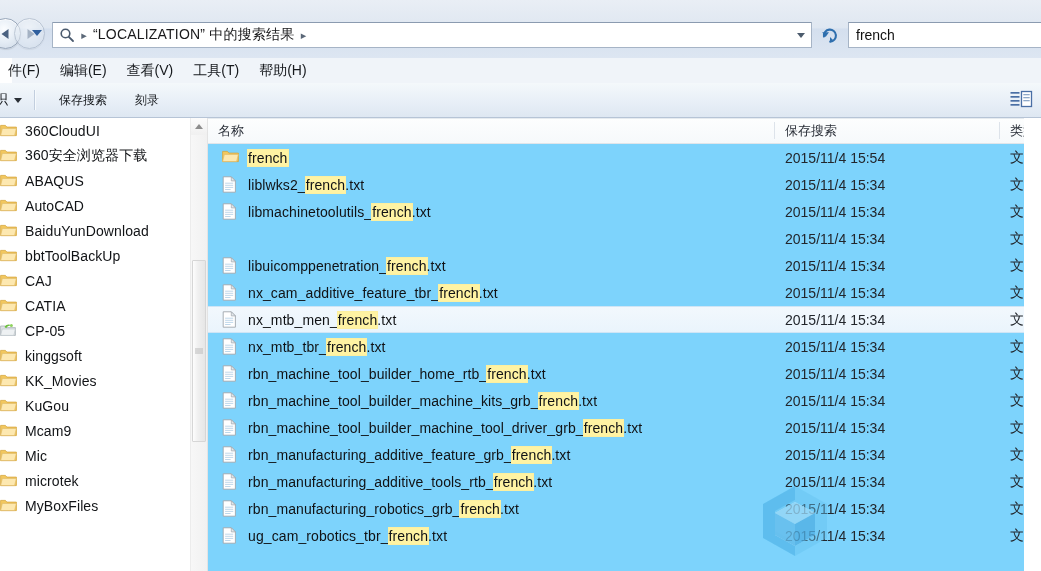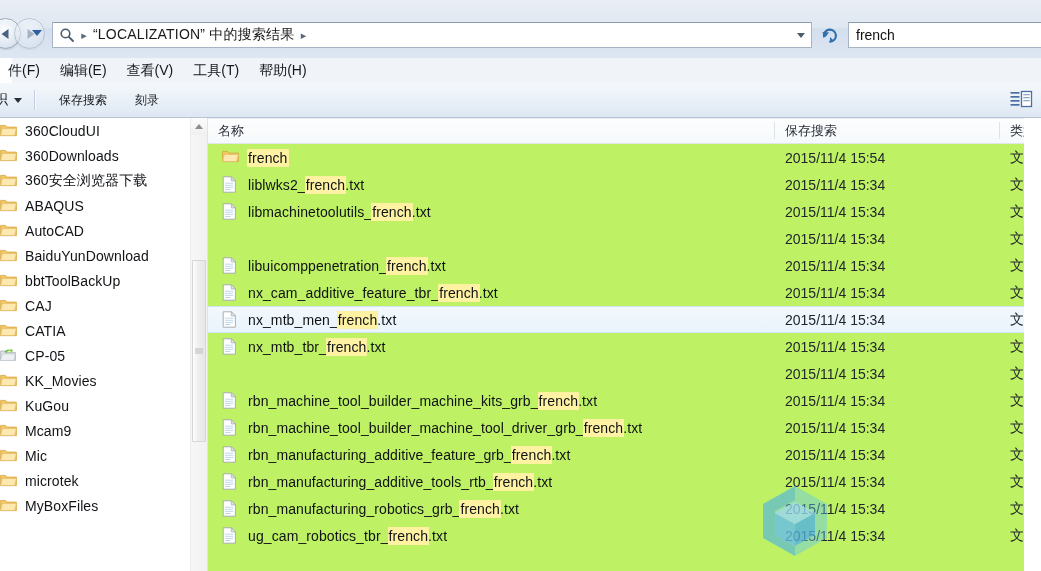--- a/index.html
+++ b/index.html
@@ -226,21 +226,21 @@
   .pane-divider {
     position: absolute; left: 207px; top: 118px;
     width: 1px; height: 453px;
     background: #e3e3e3;
   }
 
   
   .filelist {
     position: absolute; left: 208px; top: 118px;
     width: 816px; height: 453px;
-    background: #bef264;
+    background: #7dd3fc;
     overflow: hidden;
   }
   .col-header {
     position: relative;
     height: 26px;
     background: linear-gradient(to bottom, #fdfefe 0%, #f6f9fb 100%);
     border-bottom: 1px solid #e0e5ea;
     box-sizing: border-box;
   }
   .col-header::before {
@@ -388,27 +388,20 @@
             <path d="M0.6 2.4 L5.4 2.4 L6.9 4.1 L16.4 4.1 L16.4 12.6 L0.6 12.6 Z" fill="#f3c85f" stroke="#d6a63c" stroke-width="0.8"></path>
             <path d="M2.3 5.4 L16.4 5.4 L14.6 12.6 L0.6 12.6 Z" fill="#fde8b0" stroke="#e0bc6a" stroke-width="0.7"></path>
           </svg></span>
         <span class="nav-label">360CloudUI</span>
       </div>
       <div class="nav-item">
         <span class="nav-icon"><svg width="17" height="14" viewBox="0 0 17 14">
             <path d="M0.6 2.4 L5.4 2.4 L6.9 4.1 L16.4 4.1 L16.4 12.6 L0.6 12.6 Z" fill="#f3c85f" stroke="#d6a63c" stroke-width="0.8"></path>
             <path d="M2.3 5.4 L16.4 5.4 L14.6 12.6 L0.6 12.6 Z" fill="#fde8b0" stroke="#e0bc6a" stroke-width="0.7"></path>
           </svg></span>
-        <span class="nav-label">360Downloads</span>
-      </div>
-      <div class="nav-item">
-        <span class="nav-icon"><svg width="17" height="14" viewBox="0 0 17 14">
-            <path d="M0.6 2.4 L5.4 2.4 L6.9 4.1 L16.4 4.1 L16.4 12.6 L0.6 12.6 Z" fill="#f3c85f" stroke="#d6a63c" stroke-width="0.8"></path>
-            <path d="M2.3 5.4 L16.4 5.4 L14.6 12.6 L0.6 12.6 Z" fill="#fde8b0" stroke="#e0bc6a" stroke-width="0.7"></path>
-          </svg></span>
         <span class="nav-label">360安全浏览器下载</span>
       </div>
       <div class="nav-item">
         <span class="nav-icon"><svg width="17" height="14" viewBox="0 0 17 14">
             <path d="M0.6 2.4 L5.4 2.4 L6.9 4.1 L16.4 4.1 L16.4 12.6 L0.6 12.6 Z" fill="#f3c85f" stroke="#d6a63c" stroke-width="0.8"></path>
             <path d="M2.3 5.4 L16.4 5.4 L14.6 12.6 L0.6 12.6 Z" fill="#fde8b0" stroke="#e0bc6a" stroke-width="0.7"></path>
           </svg></span>
         <span class="nav-label">ABAQUS</span>
       </div>
       <div class="nav-item">
@@ -447,20 +440,27 @@
         <span class="nav-label">CATIA</span>
       </div>
       <div class="nav-item">
         <span class="nav-icon"><svg width="18" height="15" viewBox="0 0 18 15">
             <path d="M0.6 3.0 L5.2 3.0 L6.6 4.6 L15.4 4.6 L15.4 12.4 L0.6 12.4 Z" fill="#dfe3e6" stroke="#a9b1b7" stroke-width="0.8"></path>
             <path d="M2.2 6.0 L15.4 6.0 L13.8 12.4 L0.6 12.4 Z" fill="#eef1f3" stroke="#bfc7cc" stroke-width="0.7"></path>
             <path d="M4.5 4.0 C6.5 1.2 9.5 1.0 11.0 2.6 C9.0 2.4 7.2 3.4 6.2 5.2 Z" fill="#6cbf3f"></path>
             <circle cx="11.4" cy="2.6" r="1.5" fill="#8fd25e"></circle>
           </svg></span>
         <span class="nav-label">CP-05</span>
+      </div>
+      <div class="nav-item">
+        <span class="nav-icon"><svg width="17" height="14" viewBox="0 0 17 14">
+            <path d="M0.6 2.4 L5.4 2.4 L6.9 4.1 L16.4 4.1 L16.4 12.6 L0.6 12.6 Z" fill="#f3c85f" stroke="#d6a63c" stroke-width="0.8"></path>
+            <path d="M2.3 5.4 L16.4 5.4 L14.6 12.6 L0.6 12.6 Z" fill="#fde8b0" stroke="#e0bc6a" stroke-width="0.7"></path>
+          </svg></span>
+        <span class="nav-label">kinggsoft</span>
       </div>
       <div class="nav-item">
         <span class="nav-icon"><svg width="17" height="14" viewBox="0 0 17 14">
             <path d="M0.6 2.4 L5.4 2.4 L6.9 4.1 L16.4 4.1 L16.4 12.6 L0.6 12.6 Z" fill="#f3c85f" stroke="#d6a63c" stroke-width="0.8"></path>
             <path d="M2.3 5.4 L16.4 5.4 L14.6 12.6 L0.6 12.6 Z" fill="#fde8b0" stroke="#e0bc6a" stroke-width="0.7"></path>
           </svg></span>
         <span class="nav-label">KK_Movies</span>
       </div>
       <div class="nav-item">
         <span class="nav-icon"><svg width="17" height="14" viewBox="0 0 17 14">
@@ -632,20 +632,33 @@
                   <line x1="3.1" y1="11.4" x2="11.2" y2="11.4"></line>
                   <line x1="3.1" y1="13.5" x2="8.6" y2="13.5"></line>
                 </g>
               </svg></span>
             <span class="fname">nx_mtb_tbr_<span class="hl">french</span>.txt</span>
           </div>
           <div class="cell cell-date">2015/11/4 15:34</div>
           <div class="cell cell-type">文本文档</div>
         </div>
         <div class="row">
+          <div class="cell cell-name">
+            <span class="file-icon"><svg width="15" height="17" viewBox="0 0 15 17">
+                <path d="M1.2 0.8 L9.3 0.8 L13.4 4.9 L13.4 16.2 L1.2 16.2 Z" fill="#ffffff" stroke="#9fa6ad" stroke-width="0.9"></path>
+                <path d="M9.3 0.8 L9.3 4.9 L13.4 4.9 Z" fill="#e4e8ec" stroke="#9fa6ad" stroke-width="0.7"></path>
+                <g stroke="#b8d3e8" stroke-width="0.9">
+                  <line x1="3.1" y1="7.2" x2="11.2" y2="7.2"></line>
+                  <line x1="3.1" y1="9.3" x2="11.2" y2="9.3"></line>
+                  <line x1="3.1" y1="11.4" x2="11.2" y2="11.4"></line>
+                  <line x1="3.1" y1="13.5" x2="8.6" y2="13.5"></line>
+                </g>
+              </svg></span>
+            <span class="fname">rbn_machine_tool_builder_home_rtb_<span class="hl">french</span>.txt</span>
+          </div>
           <div class="cell cell-date">2015/11/4 15:34</div>
           <div class="cell cell-type">文本文档</div>
         </div>
         <div class="row">
           <div class="cell cell-name">
             <span class="file-icon"><svg width="15" height="17" viewBox="0 0 15 17">
                 <path d="M1.2 0.8 L9.3 0.8 L13.4 4.9 L13.4 16.2 L1.2 16.2 Z" fill="#ffffff" stroke="#9fa6ad" stroke-width="0.9"></path>
                 <path d="M9.3 0.8 L9.3 4.9 L13.4 4.9 Z" fill="#e4e8ec" stroke="#9fa6ad" stroke-width="0.7"></path>
                 <g stroke="#b8d3e8" stroke-width="0.9">
                   <line x1="3.1" y1="7.2" x2="11.2" y2="7.2"></line>

